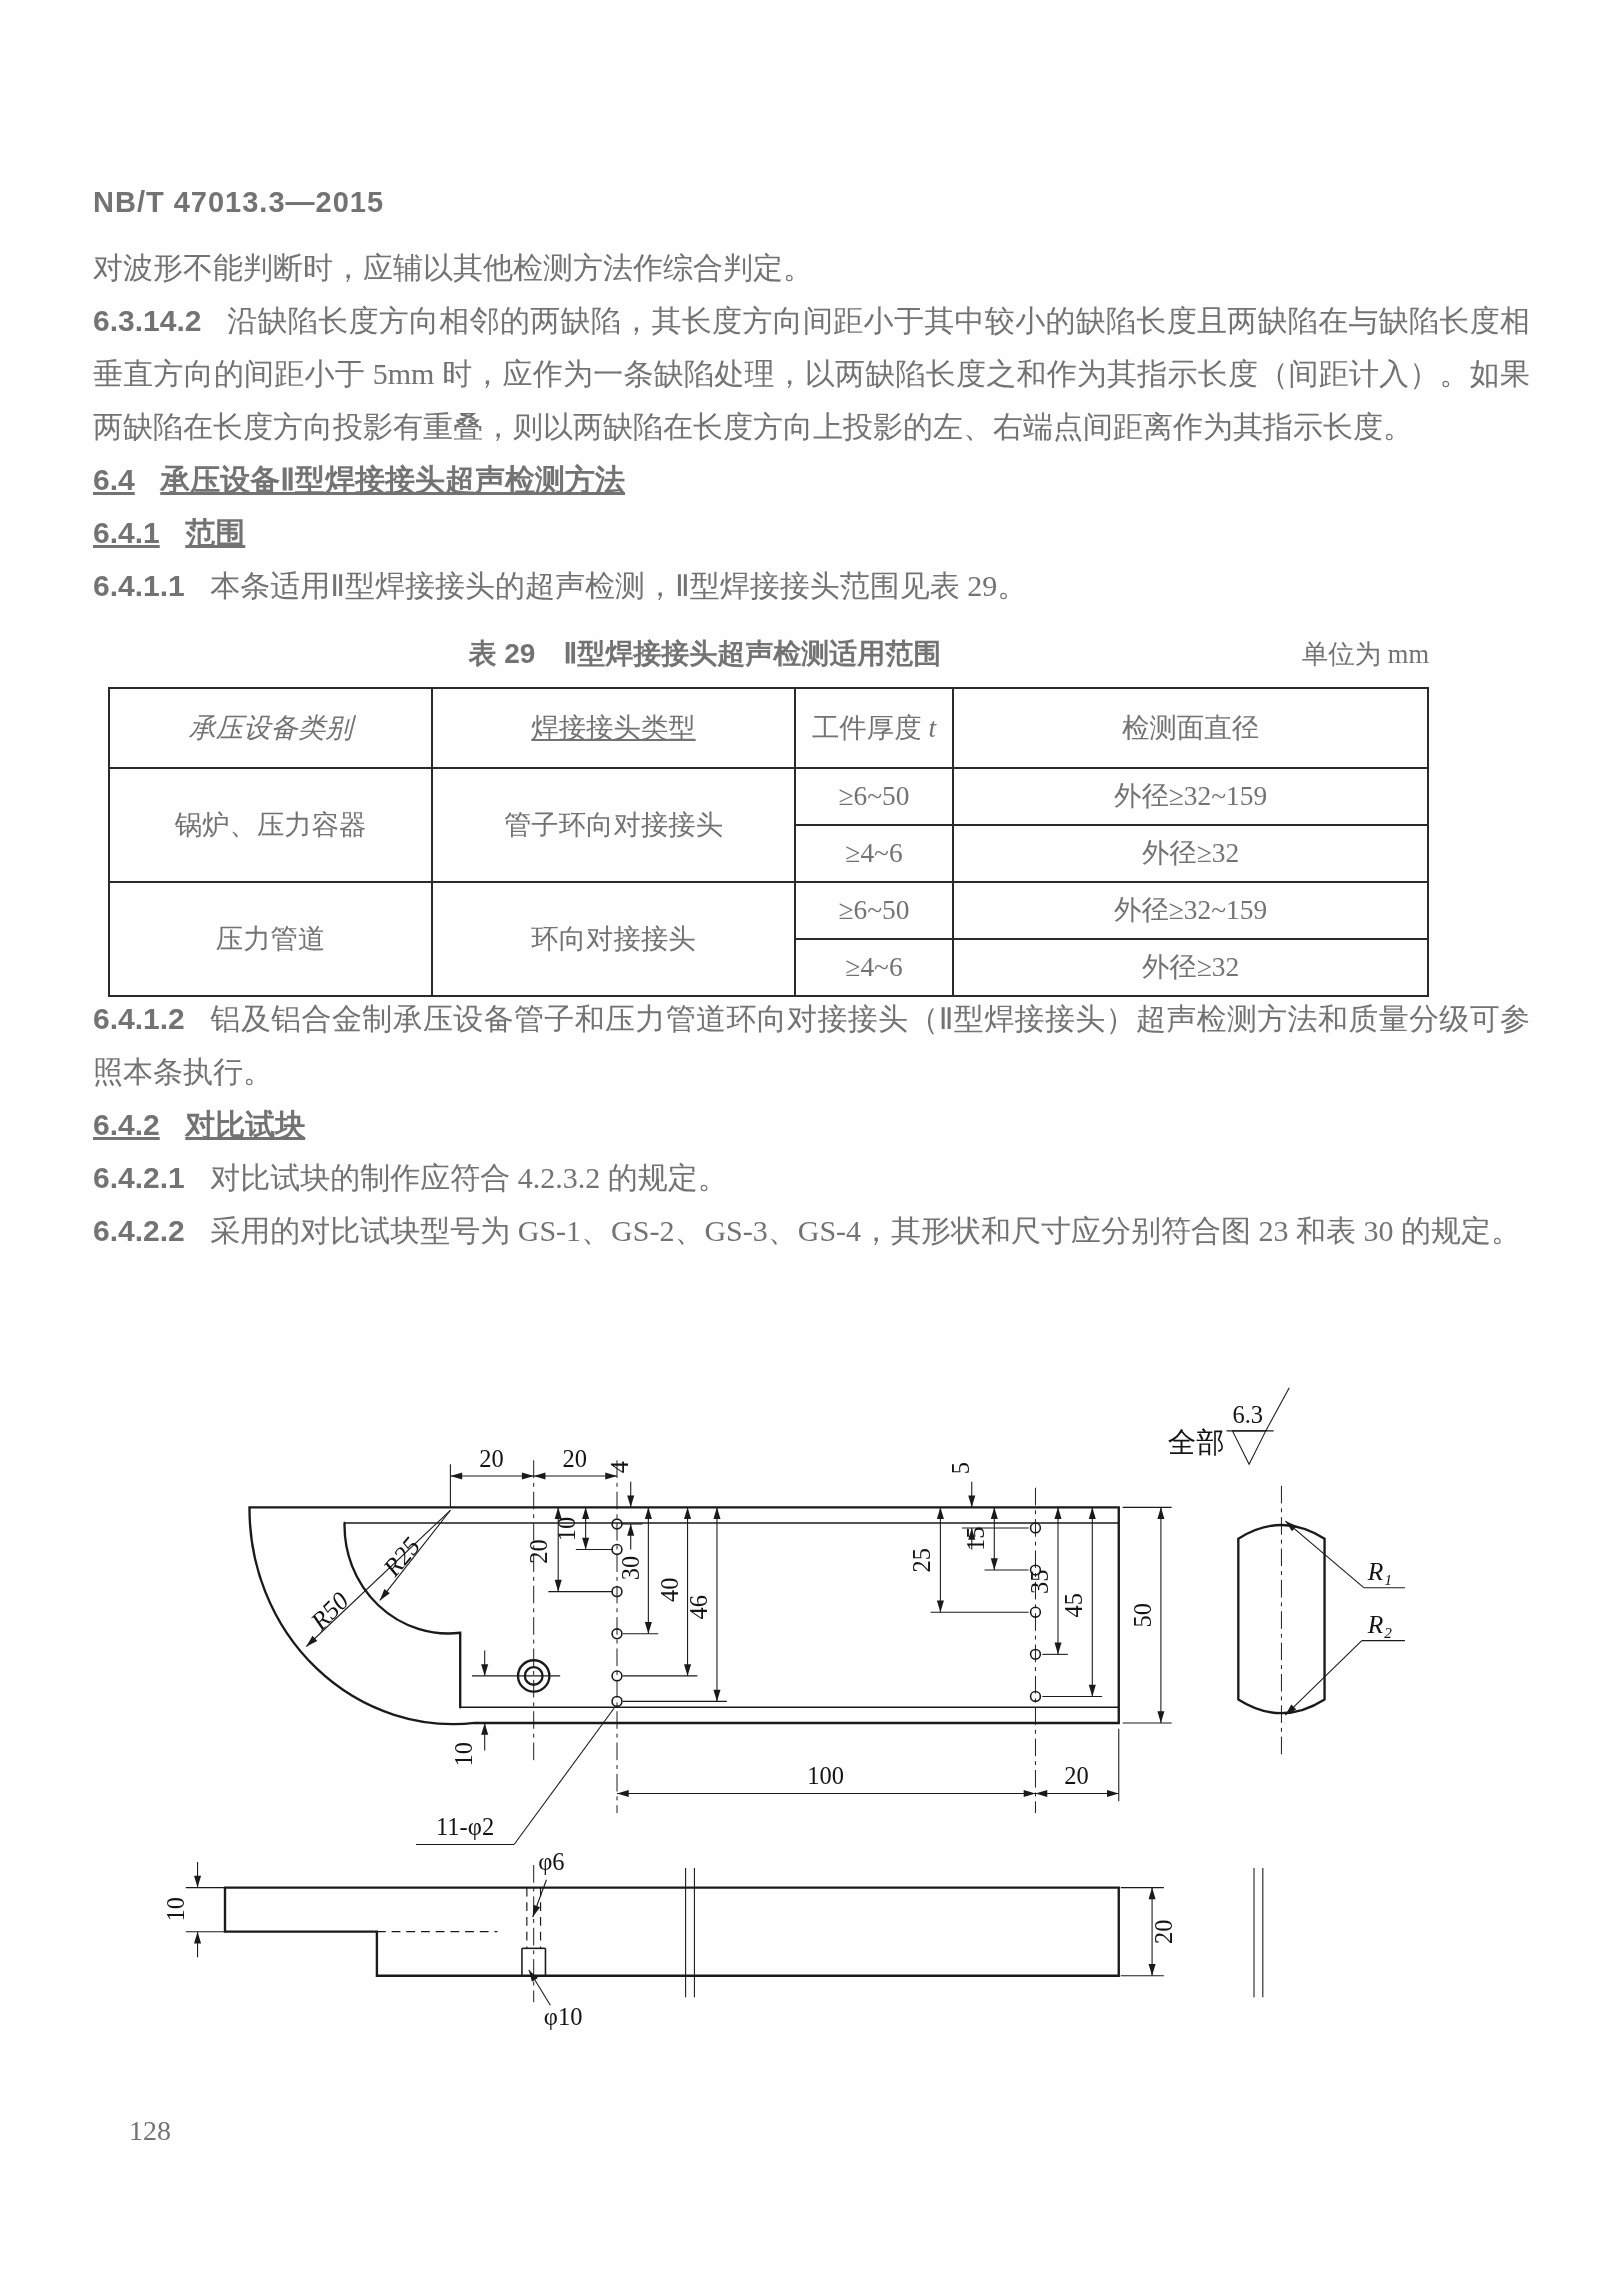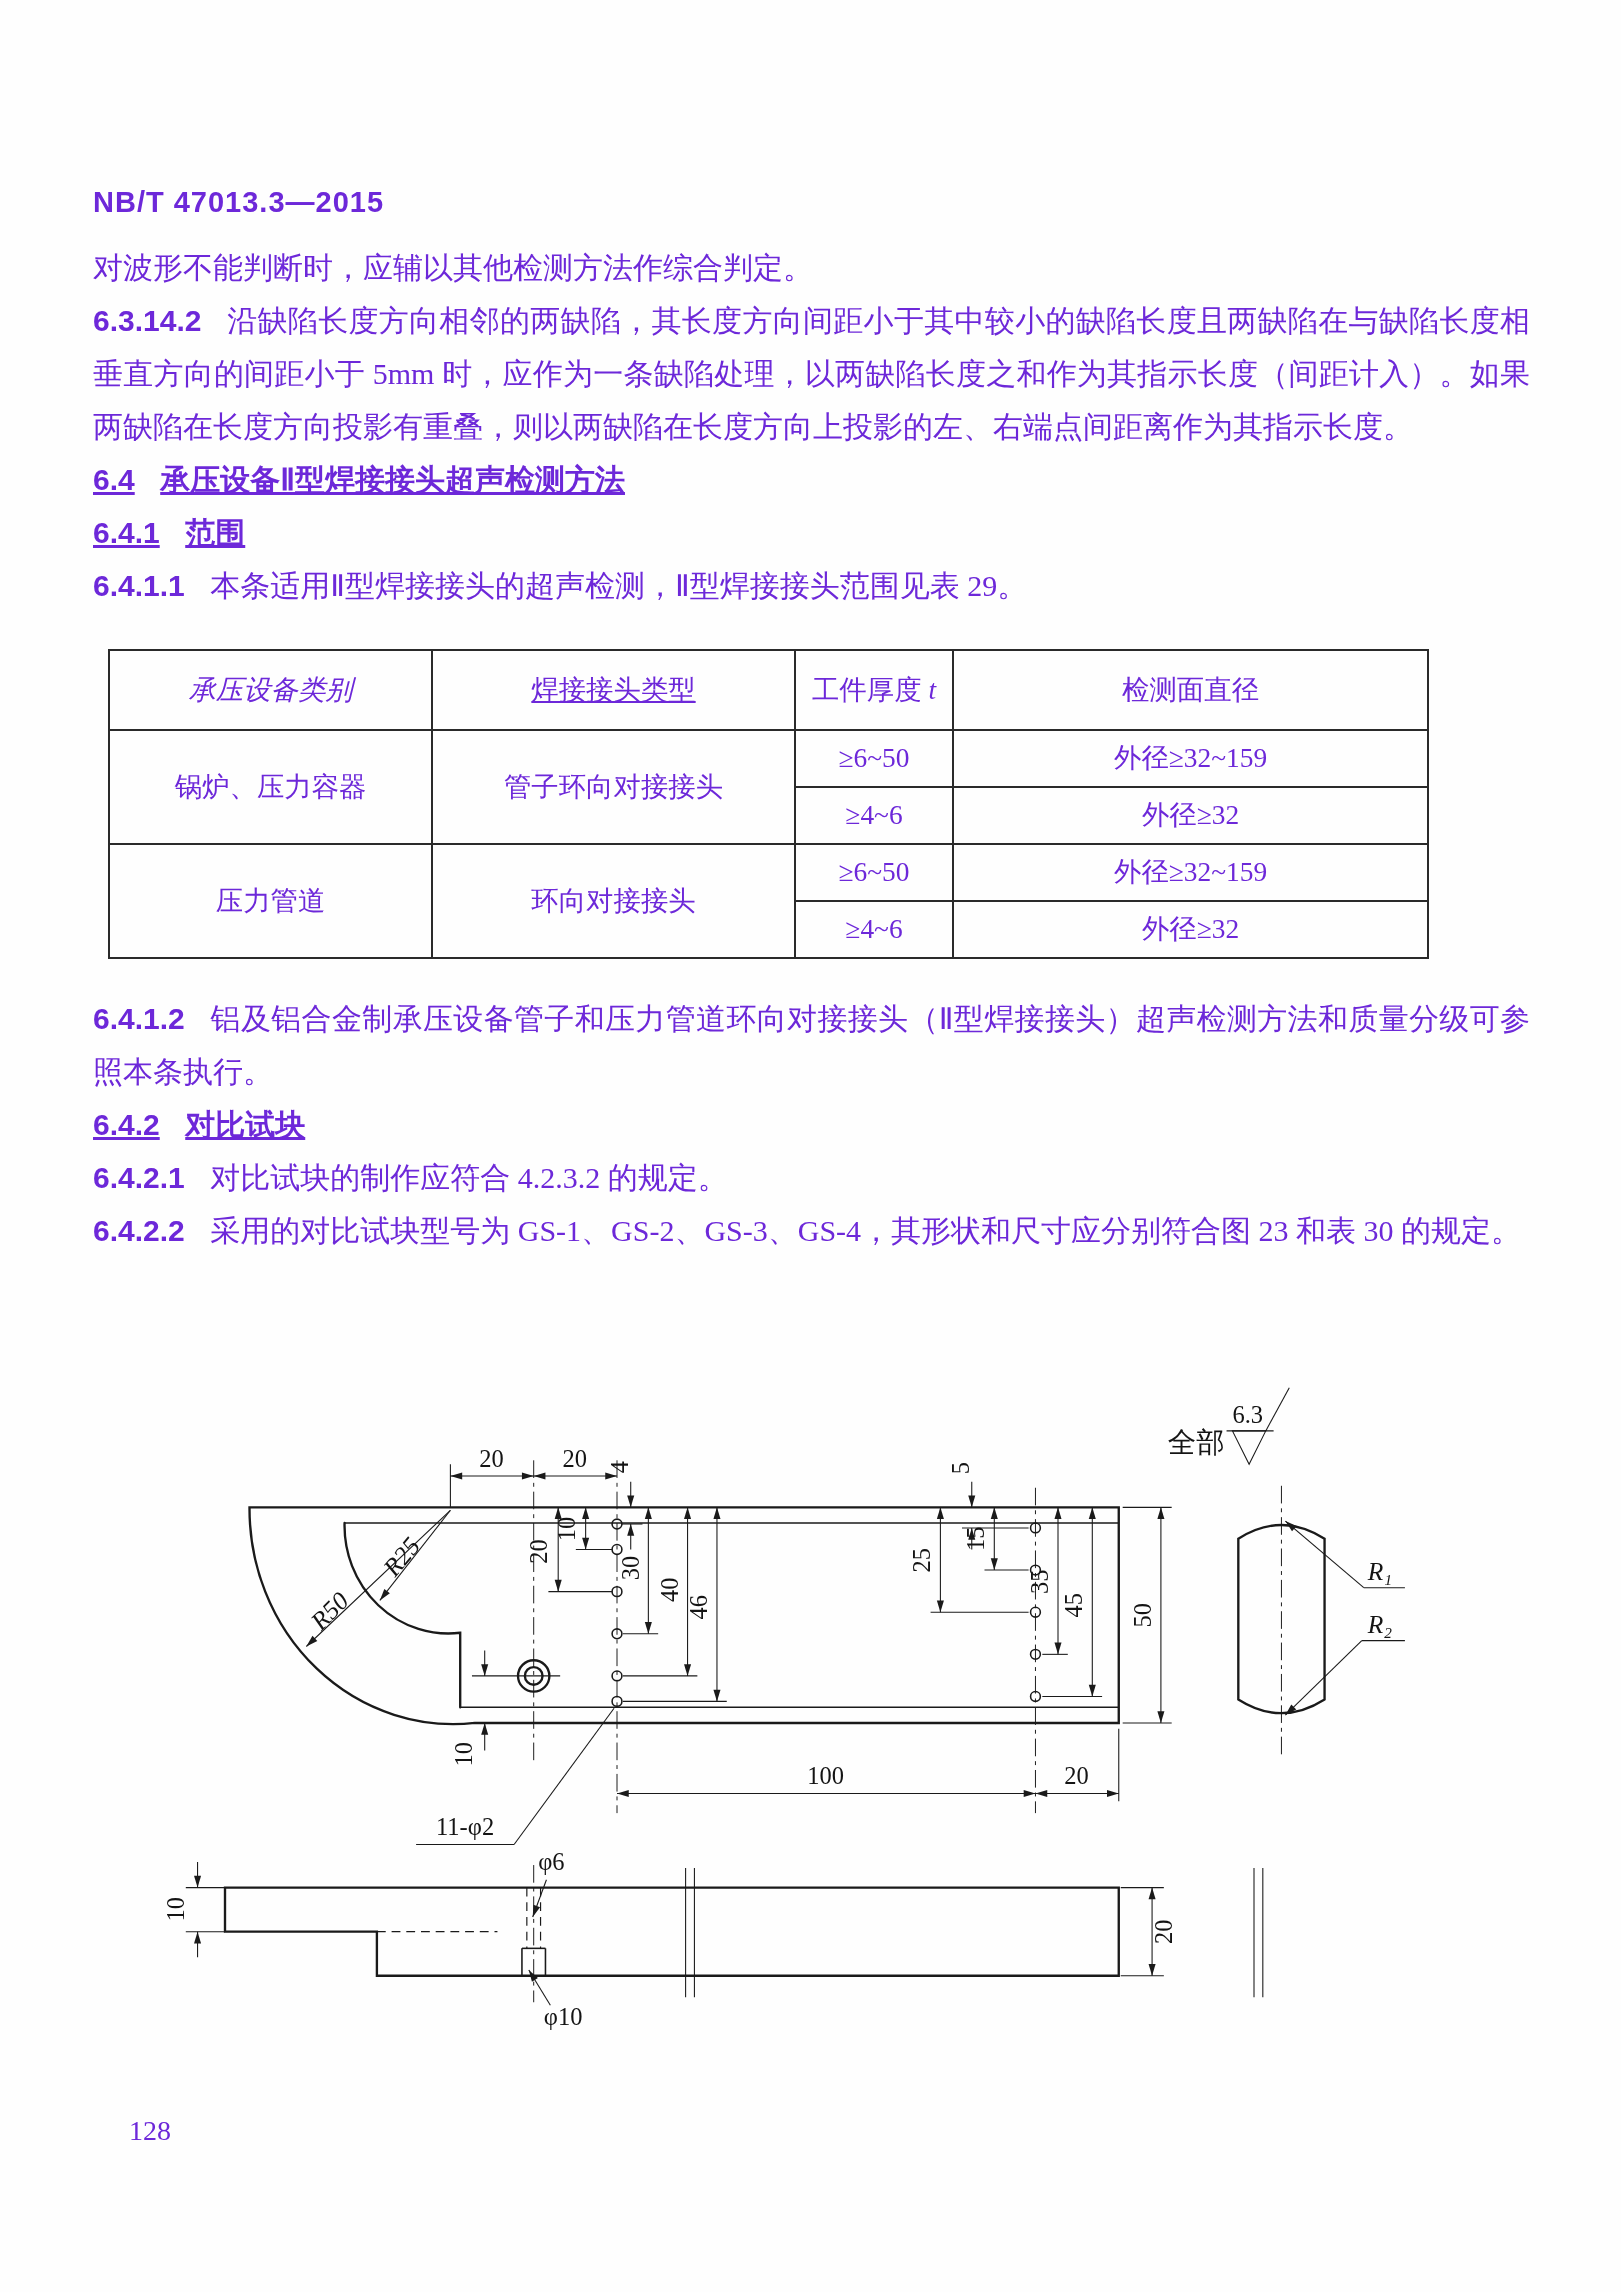--- a/index.html
+++ b/index.html
@@ -2,21 +2,21 @@
 <html><head>
 <meta charset="utf-8">
 <style>
   html,body{margin:0;padding:0;background:#e8e8e6;}
   .page{
     position:relative;
     width:1621px;height:2293px;
     background:#fefefe;
     overflow:hidden;
     font-family:"Liberation Serif",serif;
-    color:#6d28d9;
+    color:#737373;
   }
   .hdr{
     position:absolute;left:93px;top:186px;
     font-family:"Liberation Sans",sans-serif;
     font-weight:bold;font-size:29px;letter-spacing:1px;
   }
   .tb{position:absolute;left:93px;width:1437px;}
   .tb1{top:241px;}
   .tb2{top:992px;}
   .tb p{margin:0;font-size:30px;line-height:53px;text-align:justify;}
@@ -63,20 +63,24 @@
 
   <div class="tb tb1">
     <p><span>对波形不能判断时，应辅以其他检测方法作综合判定。</span></p>
     <p><span class="num">6.3.14.2</span><span>沿缺陷长度方向相邻的两缺陷，其长度方向间距小于其中较小的缺陷长度且两缺陷在与缺陷长度相垂直方向的间距小于 5mm 时，应作为一条缺陷处理，以两缺陷长度之和作为其指示长度（间距计入）。如果两缺陷在长度方向投影有重叠，则以两缺陷在长度方向上投影的左、右端点间距离作为其指示长度。</span></p>
     <p class="h"><span class="num">6.4</span><span>承压设备Ⅱ型焊接接头超声检测方法</span></p>
     <p class="h"><span class="num">6.4.1</span><span>范围</span></p>
     <p><span class="num">6.4.1.1</span><span>本条适用Ⅱ型焊接接头的超声检测，Ⅱ型焊接接头范围见表 29。</span></p>
   </div>
 
   <div class="tablewrap">
+    <div class="tabletitle">
+      <span class="t">表 29　Ⅱ型焊接接头超声检测适用范围</span>
+      <span class="u">单位为 mm</span>
+    </div>
     <table class="t29">
       <tbody>
           <tr class="head">
         <th class="c1">承压设备类别</th>
         <th class="c2">焊接接头类型</th>
         <th class="c3"><span>工件厚度</span> <i>t</i></th>
         <th class="c4">检测面直径</th>
       </tr>
       <tr>
         <td rowspan="2">锅炉、压力容器</td>

